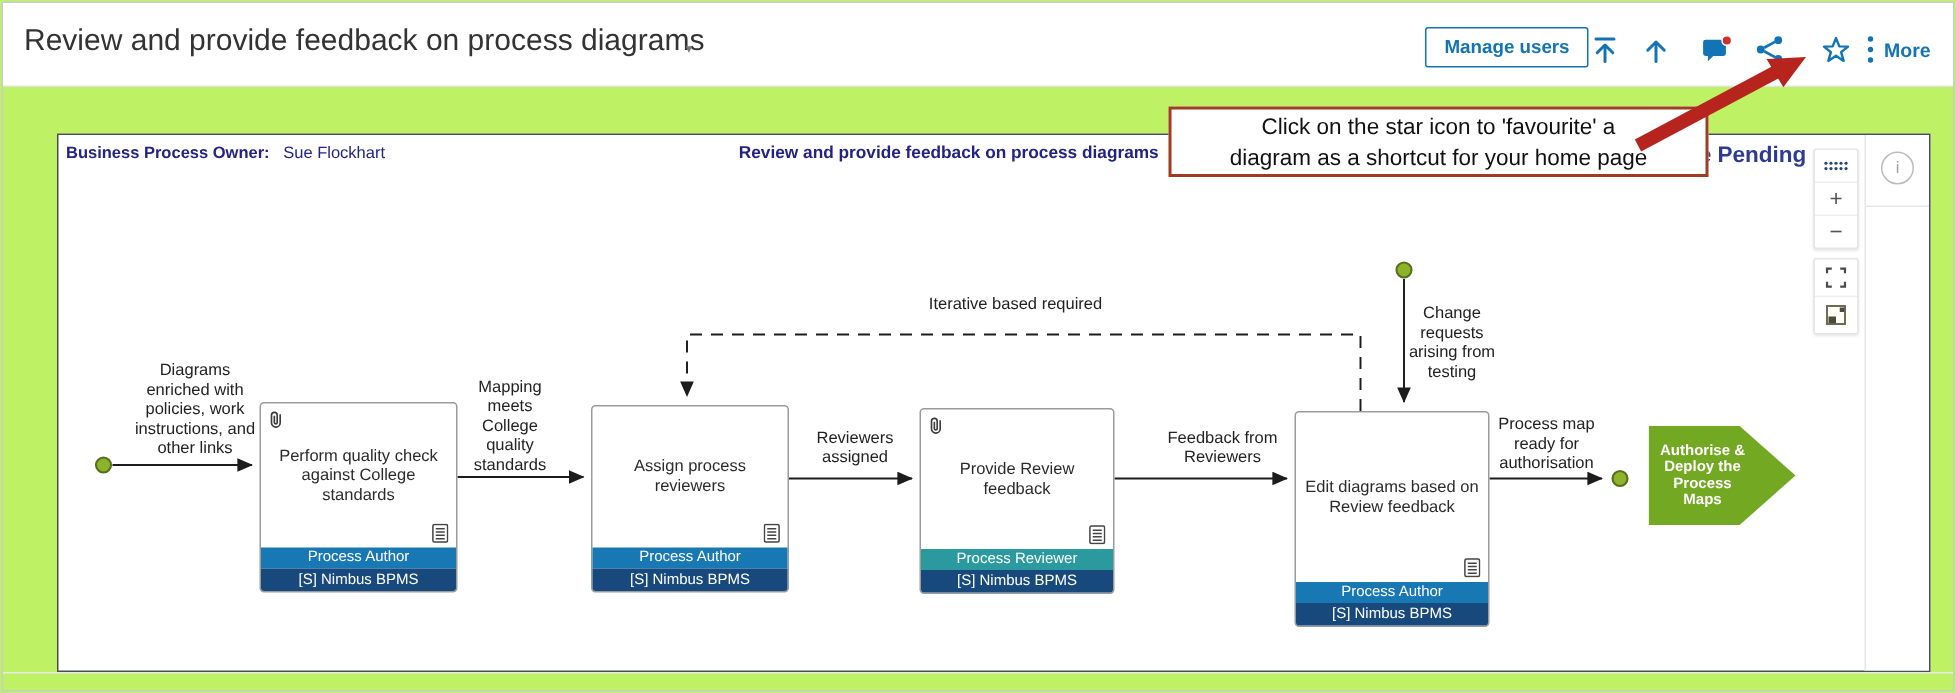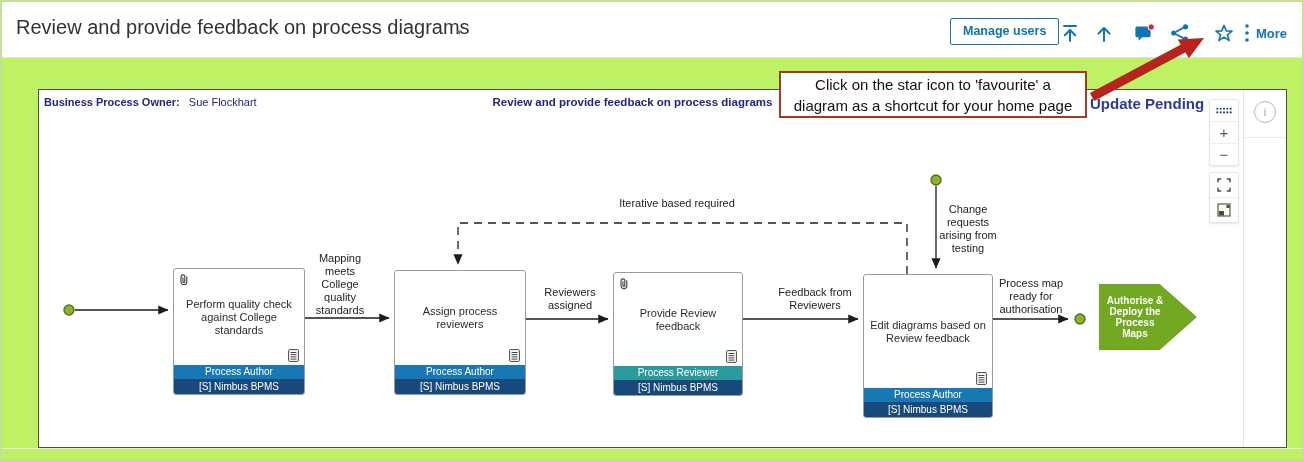--- a/index.html
+++ b/index.html
@@ -65,21 +65,21 @@
   .zoom-card{position:absolute;left:1209px;width:28px;background:#fff;border:1px solid #e4e6e8;
         border-radius:2px;box-shadow:0 1px 2px rgba(0,0,0,.10);z-index:6;}
   .zc1{top:99px;}
   .zc2{top:172px;}
   .z-row{height:21px;display:flex;align-items:center;justify-content:center;cursor:pointer;
         border-top:1px solid #eee;font-size:15px;color:#555;user-select:none;}
   .z-row:first-child{border-top:none;}
   .z-row.tall{height:24px;}
 
   
-  .callout{position:absolute;left:779px;top:71px;width:308px;height:47px;background:#fff;
+  .callout{position:absolute;left:779px;top:71px;width:360px;height:47px;background:#fff;
         border:2px solid #a03c22;box-sizing:border-box;z-index:20;display:flex;align-items:center;
         justify-content:center;text-align:center;font-size:15px;line-height:21px;color:#111;
         white-space:pre-line;}
   .anno-arrow{position:absolute;left:1080px;top:30px;z-index:30;pointer-events:none;}
 </style>
 </head>
 <body>
 
 <div id="screen">
   <div class="page-border"></div>
@@ -158,20 +158,25 @@
         <line x1="704" y1="229" x2="819" y2="229" marker-end="url(#ah)"></line>
         <line x1="954" y1="229" x2="1029" y2="229" marker-end="url(#ah)"></line>
         <line x1="897" y1="96" x2="897" y2="178" marker-end="url(#ah)"></line>
         <path d="M868,184 L868,133 L419,133 L419,174" stroke-dasharray="8 6" marker-end="url(#ah)"></path>
       </g>
       <circle cx="30" cy="220" r="5" fill="#8db32c" stroke="#55701c" stroke-width="1.4"></circle>
       <circle cx="897" cy="90" r="5" fill="#8db32c" stroke="#55701c" stroke-width="1.4"></circle>
       <circle cx="1041" cy="229" r="5" fill="#8db32c" stroke="#55701c" stroke-width="1.4"></circle>
     </svg>
 
+    <div class="flow-label" style="left:91px;top:151px;">Diagrams
+enriched with
+policies, work
+instructions, and
+other links</div>
     <div class="flow-label" style="left:301px;top:162px;">Mapping
 meets
 College
 quality
 standards</div>
     <div class="flow-label" style="left:531px;top:196px;">Reviewers
 assigned</div>
     <div class="flow-label" style="left:776px;top:196px;">Feedback from
 Reviewers</div>
     <div class="flow-label" style="left:638px;top:107px;">Iterative based required</div>

